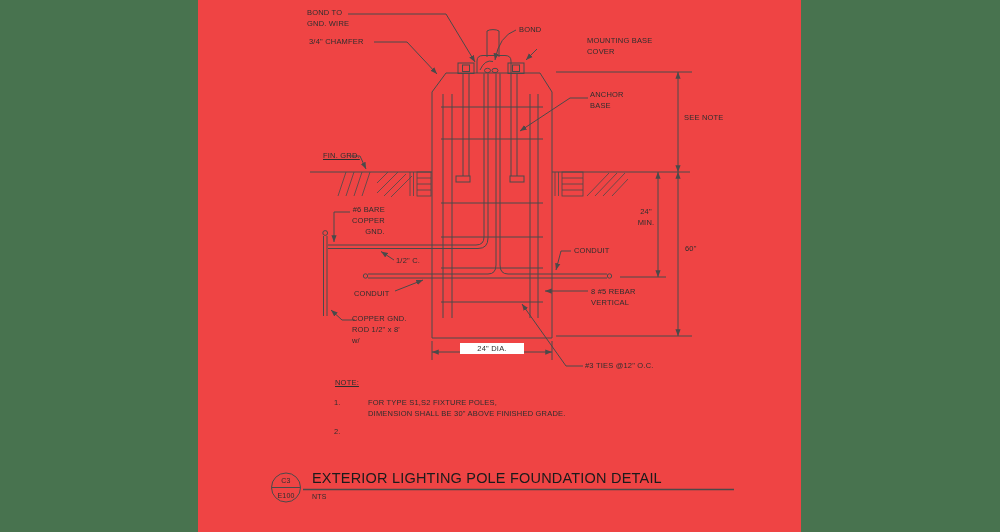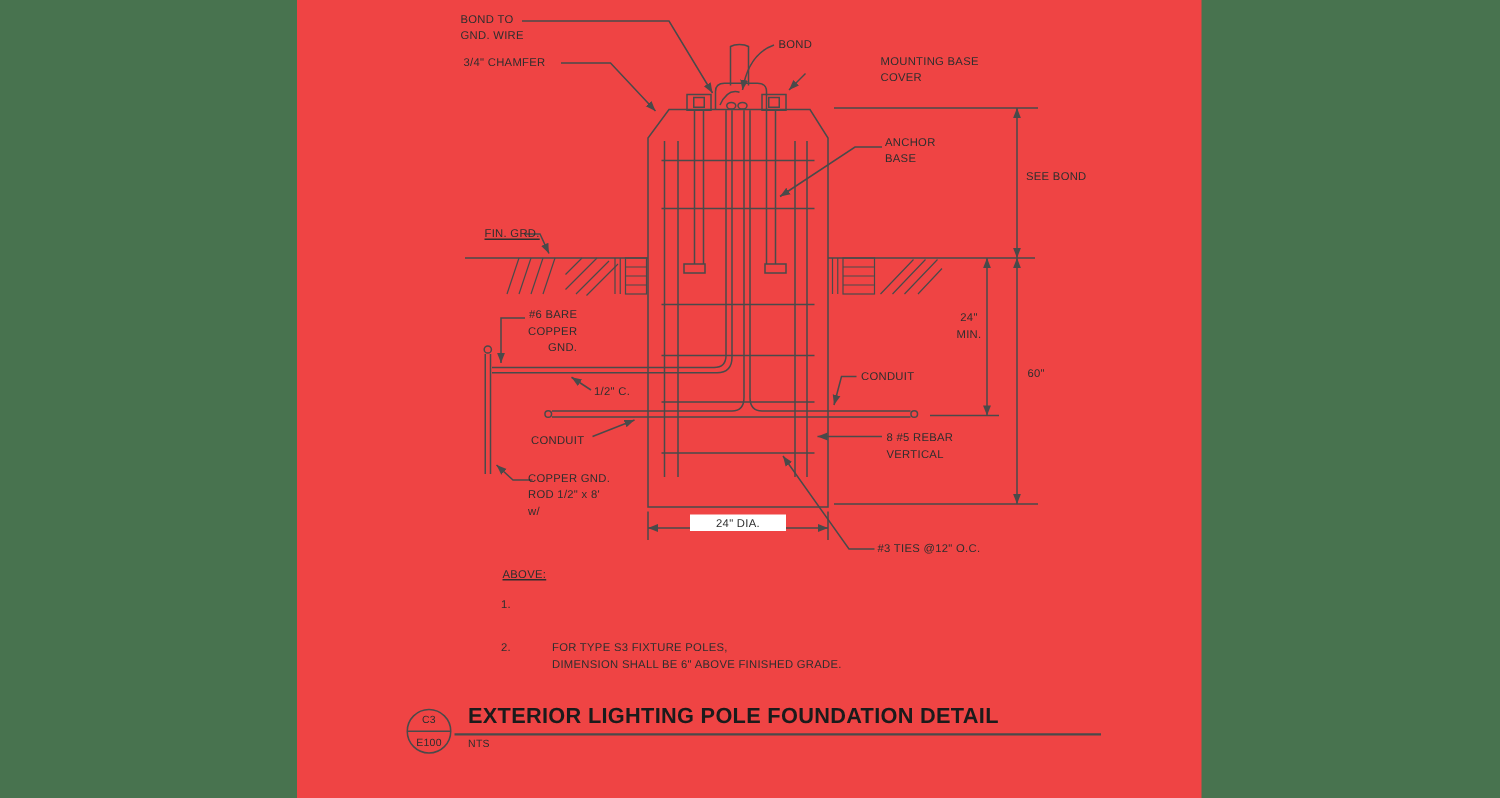--- a/index.html
+++ b/index.html
@@ -15,21 +15,21 @@
   #linework{position:absolute;left:0;top:0;}
   .lbl{
     position:absolute;
     font-size:7.5px;line-height:11px;letter-spacing:0.2px;
     color:#2e2e2e;white-space:pre-line;
   }
   .lbl.center{text-align:center;}
   .lbl.bg{background:#ffffff;padding:0 2px;}
   .note-heading{text-decoration:underline;}
   #title-text{
-    position:absolute;font-size:14.5px;font-weight:bold;color:#1b1b1b;
+    position:absolute;font-size:14.5px;font-weight:normal;color:#1b1b1b;
     letter-spacing:0.2px;white-space:nowrap;
   }
   .small{font-size:7px;line-height:8px;}
 </style>
 </head>
 <body>
 
 <div id="stage">
   <div style="position:absolute;left:0;top:0;width:198px;height:532px;"></div>
   <div style="position:absolute;left:801px;top:0;width:199px;height:532px;"></div>
@@ -157,44 +157,44 @@
     </svg>
 
     <div class="lbl" style="left:109px;top:7px;">BOND TO
 GND. WIRE</div>
     <div class="lbl" style="left:111px;top:36px;">3/4" CHAMFER</div>
     <div class="lbl" style="left:321px;top:24px;">BOND</div>
     <div class="lbl" style="left:341px;top:35px;margin-left:48px;">MOUNTING BASE
 COVER</div>
     <div class="lbl" style="left:392px;top:89px;">ANCHOR
 BASE</div>
-    <div class="lbl" style="left:486px;top:112px;">SEE BOND</div>
+    <div class="lbl" style="left:486px;top:112px;">SEE NOTE</div>
     <div class="lbl" style="left:125px;top:150px;text-decoration:underline;">FIN. GRD.</div>
     <div class="lbl" style="left:154px;top:204px;text-align:right;">#6 BARE
 COPPER
 GND.</div>
     <div class="lbl" style="left:198px;top:255px;">1/2" C.</div>
     <div class="lbl center" style="left:430px;top:206px;width:36px;">24"
 MIN.</div>
     <div class="lbl" style="left:487px;top:243px;">60"</div>
     <div class="lbl" style="left:376px;top:245px;">CONDUIT</div>
     <div class="lbl" style="left:156px;top:288px;">CONDUIT</div>
     <div class="lbl" style="left:393px;top:286px;">8 #5 REBAR
 VERTICAL</div>
     <div class="lbl" style="left:154px;top:313px;">COPPER GND.
 ROD 1/2" x 8'
 w/</div>
     <div class="lbl center bg" style="left:262px;top:343px;width:60px;">24" DIA.</div>
     <div class="lbl" style="left:387px;top:360px;">#3 TIES @12" O.C.</div>
 
-    <div class="lbl note-heading" style="left:137px;top:377px;">ABOVE:</div>
+    <div class="lbl note-heading" style="left:137px;top:377px;">NOTE:</div>
     <div class="lbl" style="left:136px;top:397px;">1.</div>
+    <div class="lbl" style="left:170px;top:397px;">FOR TYPE S1,S2 FIXTURE POLES,
+DIMENSION SHALL BE 30" ABOVE FINISHED GRADE.</div>
     <div class="lbl" style="left:136px;top:426px;">2.</div>
-    <div class="lbl" style="left:170px;top:426px;">FOR TYPE S3 FIXTURE POLES,
-DIMENSION SHALL BE 6" ABOVE FINISHED GRADE.</div>
 
     <div class="lbl small center" style="left:78px;top:477px;width:20px;">C3</div>
     <div class="lbl small center" style="left:76px;top:492px;width:24px;">E100</div>
     <div id="title-text" style="left:114px;top:470px;">EXTERIOR LIGHTING POLE FOUNDATION DETAIL</div>
     <div class="lbl small" style="left:114px;top:493px;">NTS</div>
 
   </div>
 </div>
 
 </body></html>

